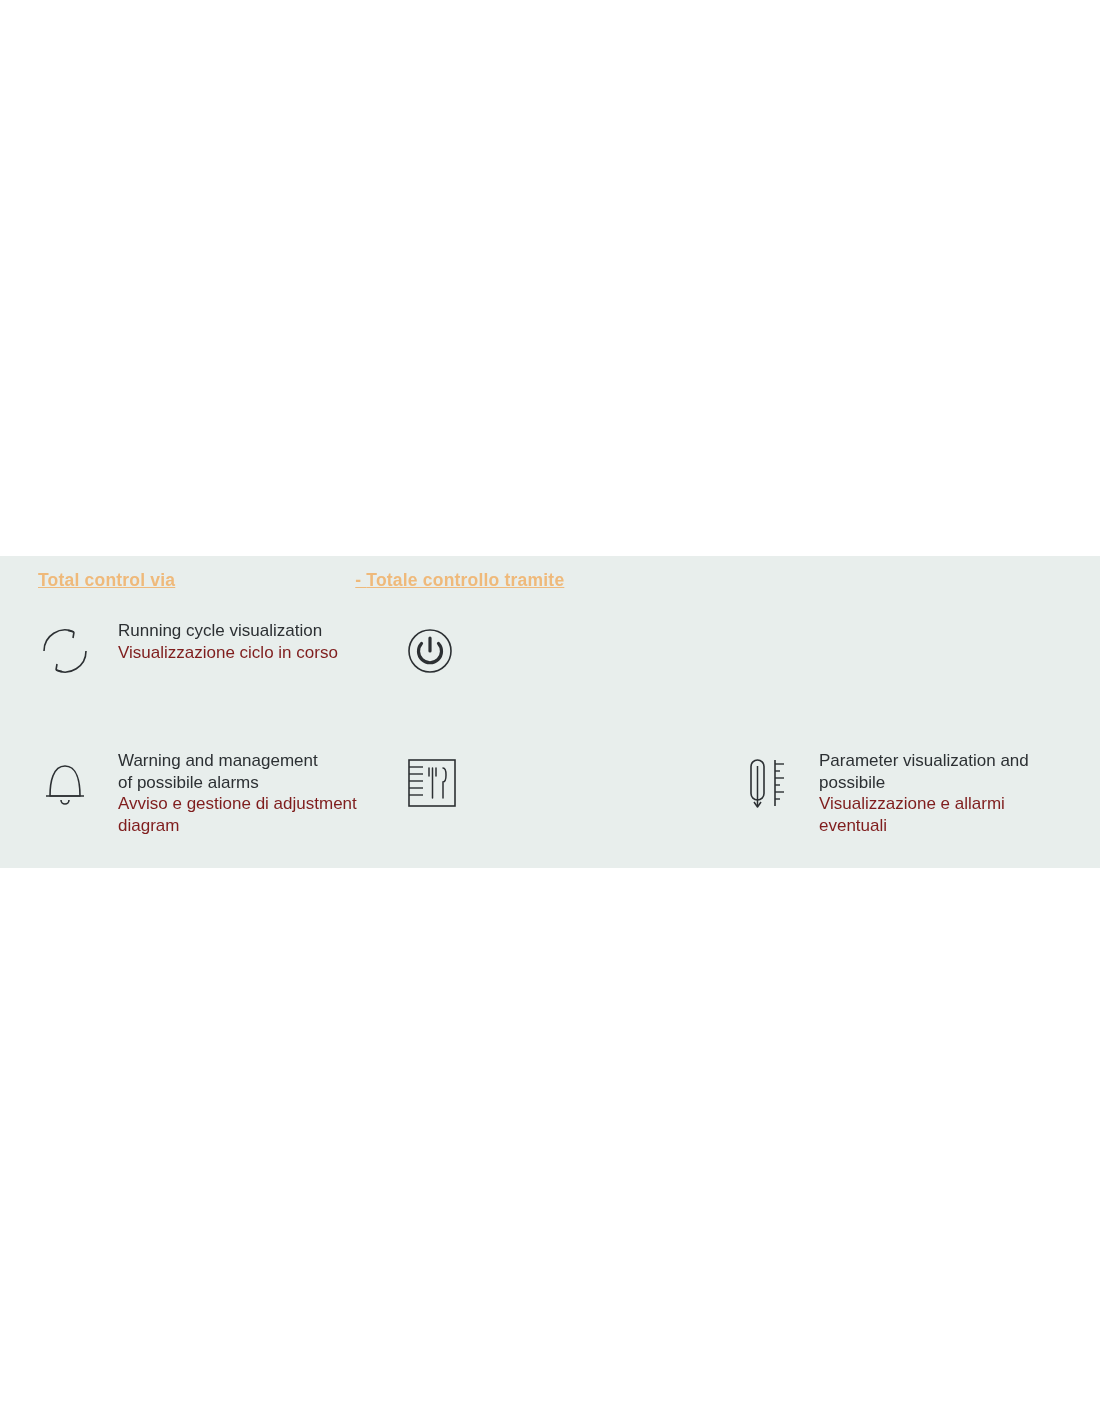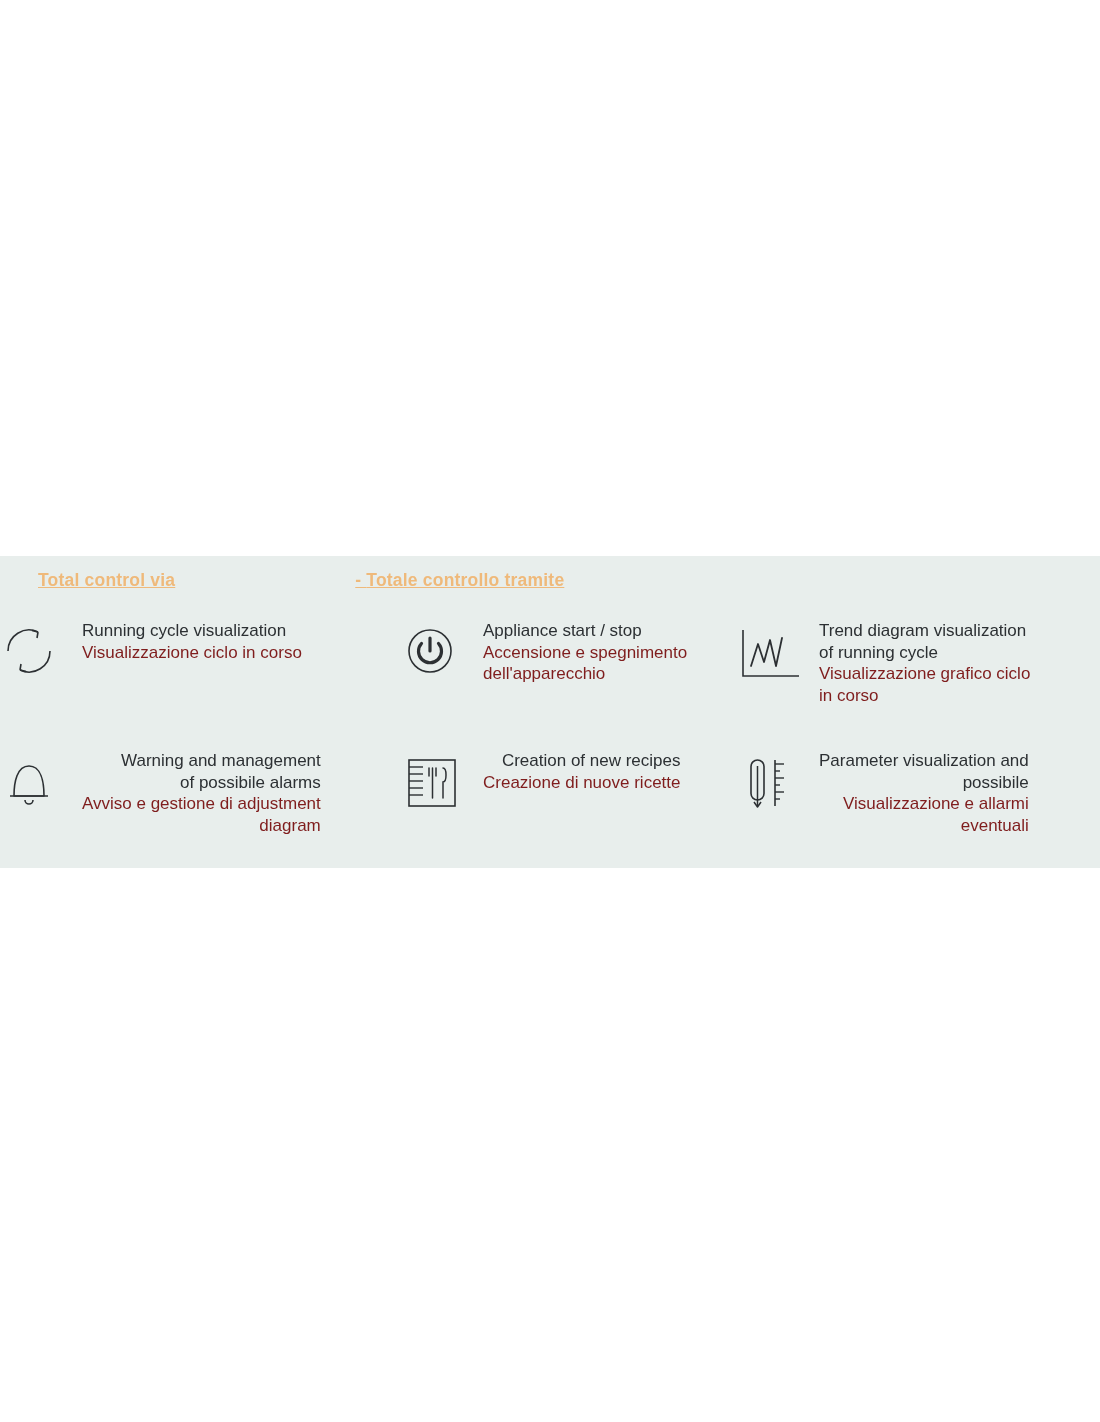--- a/index.html
+++ b/index.html
@@ -49,29 +49,29 @@
     position: absolute;
     left: 0;
     top: 618px;
     width: 1100px;
   }
   .row {
     display: flex;
     flex-direction: row;
   }
   .row-1 { height: 130px; }
-  .row-2 { height: 120px; text-align: right; }
+  .row-2 { height: 120px; }
 
   .cell {
     display: flex;
     flex-direction: row;
     align-items: flex-start;
     box-sizing: border-box;
   }
-  .cell-a { width: 370px; }
+  .cell-a { width: 370px; padding-left: 36px; }
   .cell-b { width: 350px; padding-left: 31px; }
   .cell-c { width: 380px; padding-left: 17px; }
 
   .icon-box {
     width: 82px;
     min-width: 82px;
     height: 74px;
     display: flex;
     align-items: flex-start;
     justify-content: flex-start;
@@ -123,41 +123,22 @@
     </div>
 
     <div class="cell cell-b">
       <div class="icon-box">
         <svg width="58" height="58" viewBox="0 0 58 58">
           <circle cx="29" cy="29" r="21" fill="none" stroke="#2c3033" stroke-width="1.6"></circle>
           <path d="M29 16 v13" fill="none" stroke="#2c3033" stroke-width="3.2" stroke-linecap="round"></path>
           <path d="M20.5 21.5 a11.5 11.5 0 1 0 17 0" fill="none" stroke="#2c3033" stroke-width="3.2" stroke-linecap="round"></path>
         </svg>
       </div>
-      <div class="texts">
-        <div class="line">Appliance start / stop</div>
-        <div class="line it">Accensione e spegnimento</div>
-        <div class="line it">dell'apparecchio</div>
-      </div>
     </div>
 
-    <div class="cell cell-c">
-      <div class="icon-box">
-        <svg width="68" height="62" viewBox="0 0 68 62">
-          <path d="M6 8 V54 H62" fill="none" stroke="#2c3033" stroke-width="1.6"></path>
-          <path d="M14 44 L21 22 L27 40 L33 18 L39 44 L45 16" fill="none" stroke="#2c3033" stroke-width="1.8" stroke-linejoin="round" stroke-linecap="round"></path>
-        </svg>
-      </div>
-      <div class="texts">
-        <div class="line">Trend diagram visualization</div>
-        <div class="line">of running cycle</div>
-        <div class="line it">Visualizzazione grafico ciclo</div>
-        <div class="line it">in corso</div>
-      </div>
-    </div>
 
   </div>
 
   <div class="row row-2">
 
     <div class="cell cell-a">
       <div class="icon-box">
         <svg width="58" height="60" viewBox="0 0 58 60">
           <path d="M14 44 C14 30 17 14 29 14 C41 14 44 30 44 44 Z" fill="none" stroke="#2c3033" stroke-width="1.6" stroke-linejoin="round"></path>
           <line x1="10" y1="44" x2="48" y2="44" stroke="#2c3033" stroke-width="1.6"></line>
@@ -178,24 +159,20 @@
           <rect x="8" y="8" width="46" height="46" fill="none" stroke="#2c3033" stroke-width="1.6"></rect>
           <line x1="8" y1="15" x2="22" y2="15" stroke="#2c3033" stroke-width="1.4"></line>
           <line x1="8" y1="22" x2="22" y2="22" stroke="#2c3033" stroke-width="1.4"></line>
           <line x1="8" y1="29" x2="22" y2="29" stroke="#2c3033" stroke-width="1.4"></line>
           <line x1="8" y1="36" x2="22" y2="36" stroke="#2c3033" stroke-width="1.4"></line>
           <line x1="8" y1="43" x2="22" y2="43" stroke="#2c3033" stroke-width="1.4"></line>
           <path d="M28 16 v8 M31.5 16 v8 M35 16 v8 M31.5 24 v22" fill="none" stroke="#2c3033" stroke-width="1.5" stroke-linecap="round"></path>
           <path d="M42 16 c4 0 4 14 0 14 v16" fill="none" stroke="#2c3033" stroke-width="1.5" stroke-linecap="round"></path>
         </svg>
       </div>
-      <div class="texts">
-        <div class="line">Creation of new recipes</div>
-        <div class="line it">Creazione di nuove ricette</div>
-      </div>
     </div>
 
     <div class="cell cell-c">
       <div class="icon-box">
         <svg width="62" height="62" viewBox="0 0 62 62">
           <rect x="14" y="8" width="13" height="40" rx="6.5" fill="none" stroke="#2c3033" stroke-width="1.6"></rect>
           <line x1="20.5" y1="14" x2="20.5" y2="54" stroke="#2c3033" stroke-width="1.5"></line>
           <path d="M17 50 l3.5 5 l3.5 -5" fill="none" stroke="#2c3033" stroke-width="1.5" stroke-linejoin="round"></path>
           <line x1="38" y1="8" x2="38" y2="54" stroke="#2c3033" stroke-width="1.6"></line>
           <line x1="38" y1="12" x2="47" y2="12" stroke="#2c3033" stroke-width="1.4"></line>

